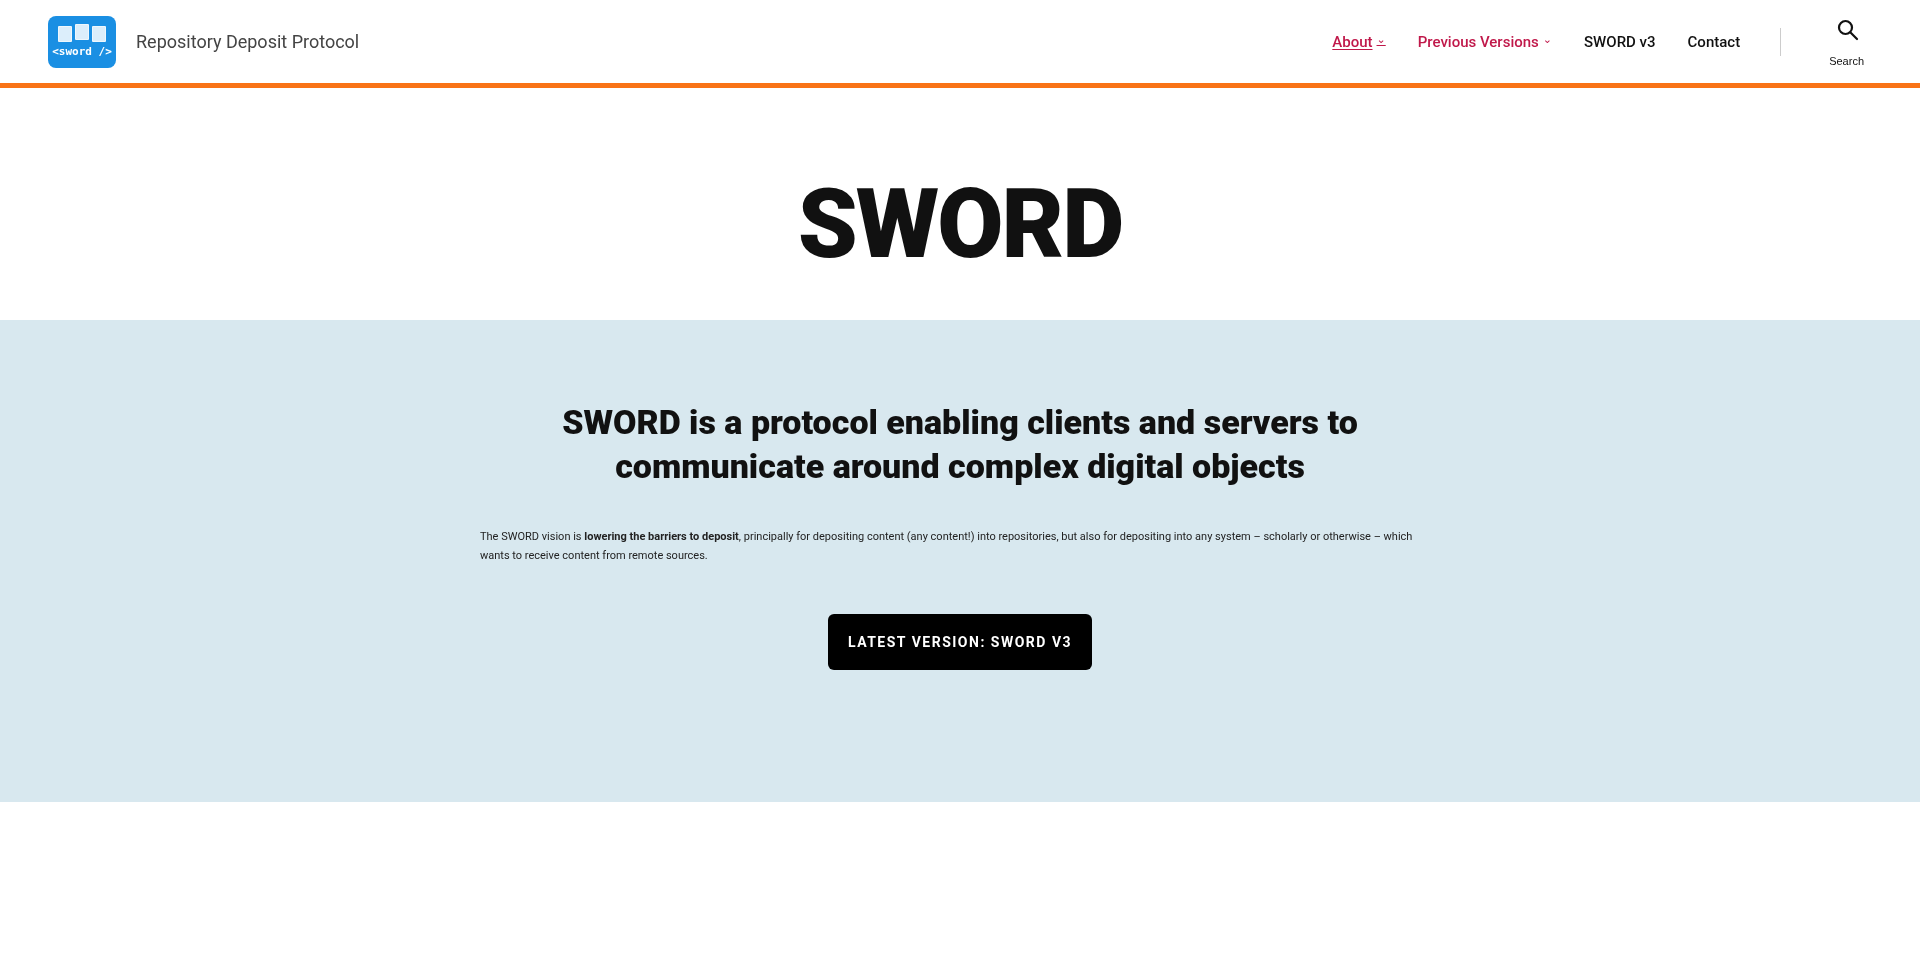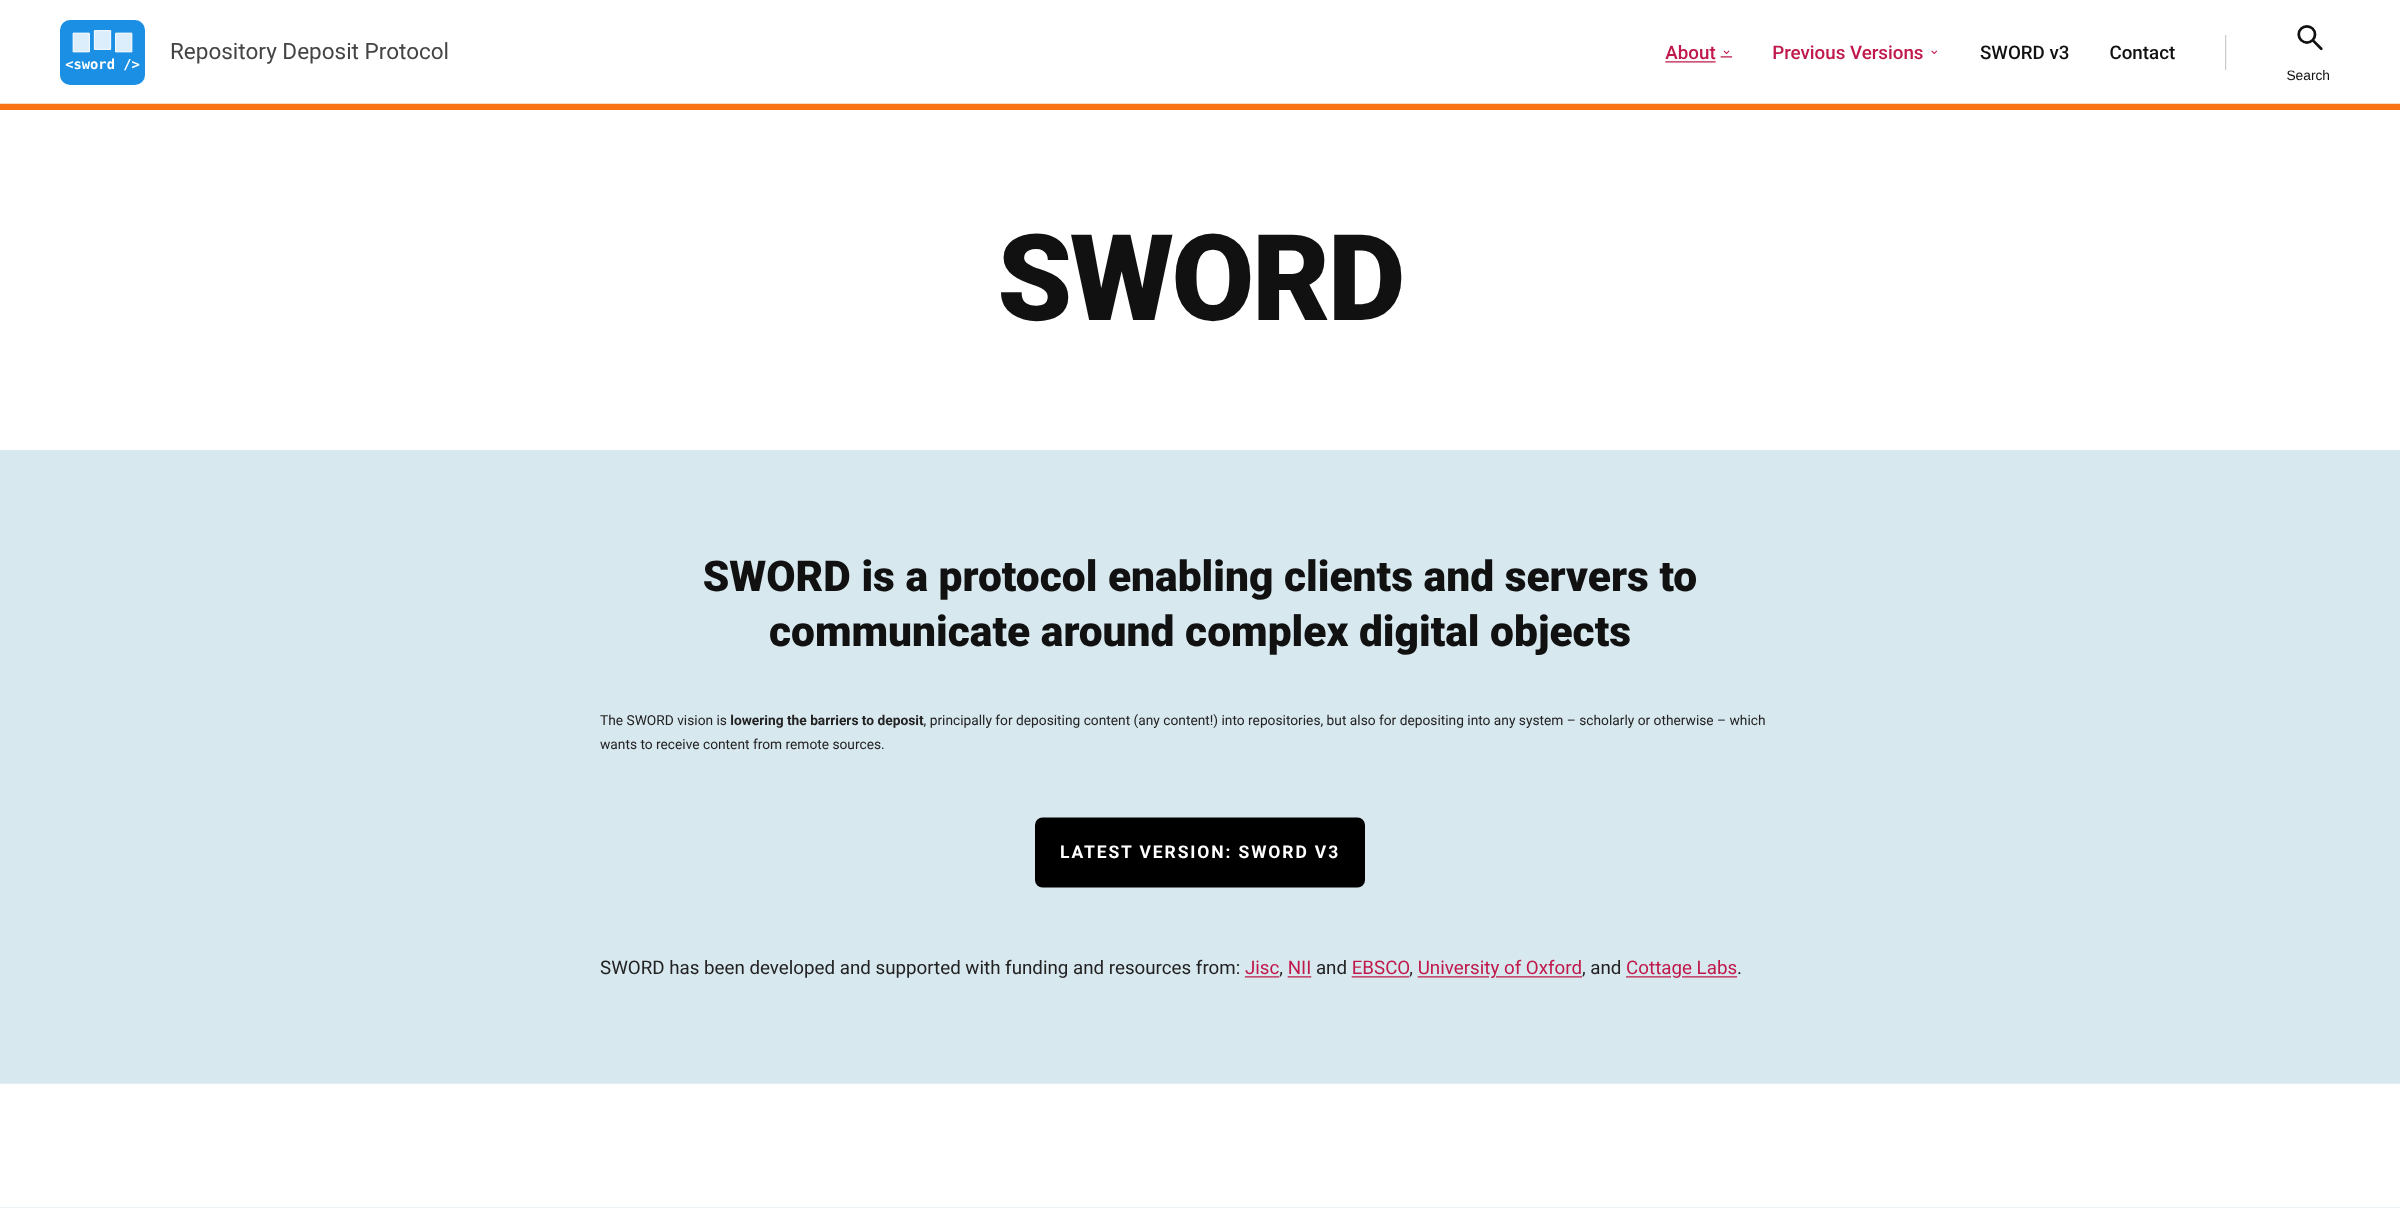--- a/index.html
+++ b/index.html
@@ -174,21 +174,20 @@
       font-weight: 900;
       color: #111;
       letter-spacing: -2px;
       text-align: center;
     }
 
     
     .content-section {
       background: #d8e8ef;
       padding: 80px 48px 80px;
-      margin-top: 40px;
     }
 
     .content-inner {
       max-width: 960px;
       margin: 0 auto;
     }
 
     .content-heading {
       font-size: 34px;
       font-weight: 900;
@@ -299,17 +298,14 @@
     <h2 class="content-heading">SWORD is a protocol enabling clients and servers to communicate around complex digital objects</h2>
 
     <p class="content-body">
       <span>The SWORD vision is </span><strong>lowering the barriers to deposit</strong><span>, principally for depositing content (any content!) into repositories, but also for depositing into any system – scholarly or otherwise – which wants to receive content from remote sources.</span>
     </p>
 
     <div class="cta-wrapper">
       <a class="cta-button" href="#">LATEST VERSION: SWORD V3</a>
     </div>
 
-    <p class="funding-text">
-      <span>SWORD has been developed and supported with funding and resources from: </span><a class="funding-link" href="#">Jisc</a>, <a class="funding-link" href="#">NII</a> and <a class="funding-link" href="#">EBSCO</a>, <a class="funding-link" href="#">University of Oxford</a>, and <a class="funding-link" href="#">Cottage Labs</a><span>.</span>
-    </p>
   </div>
 </section>
 
 </body></html>

